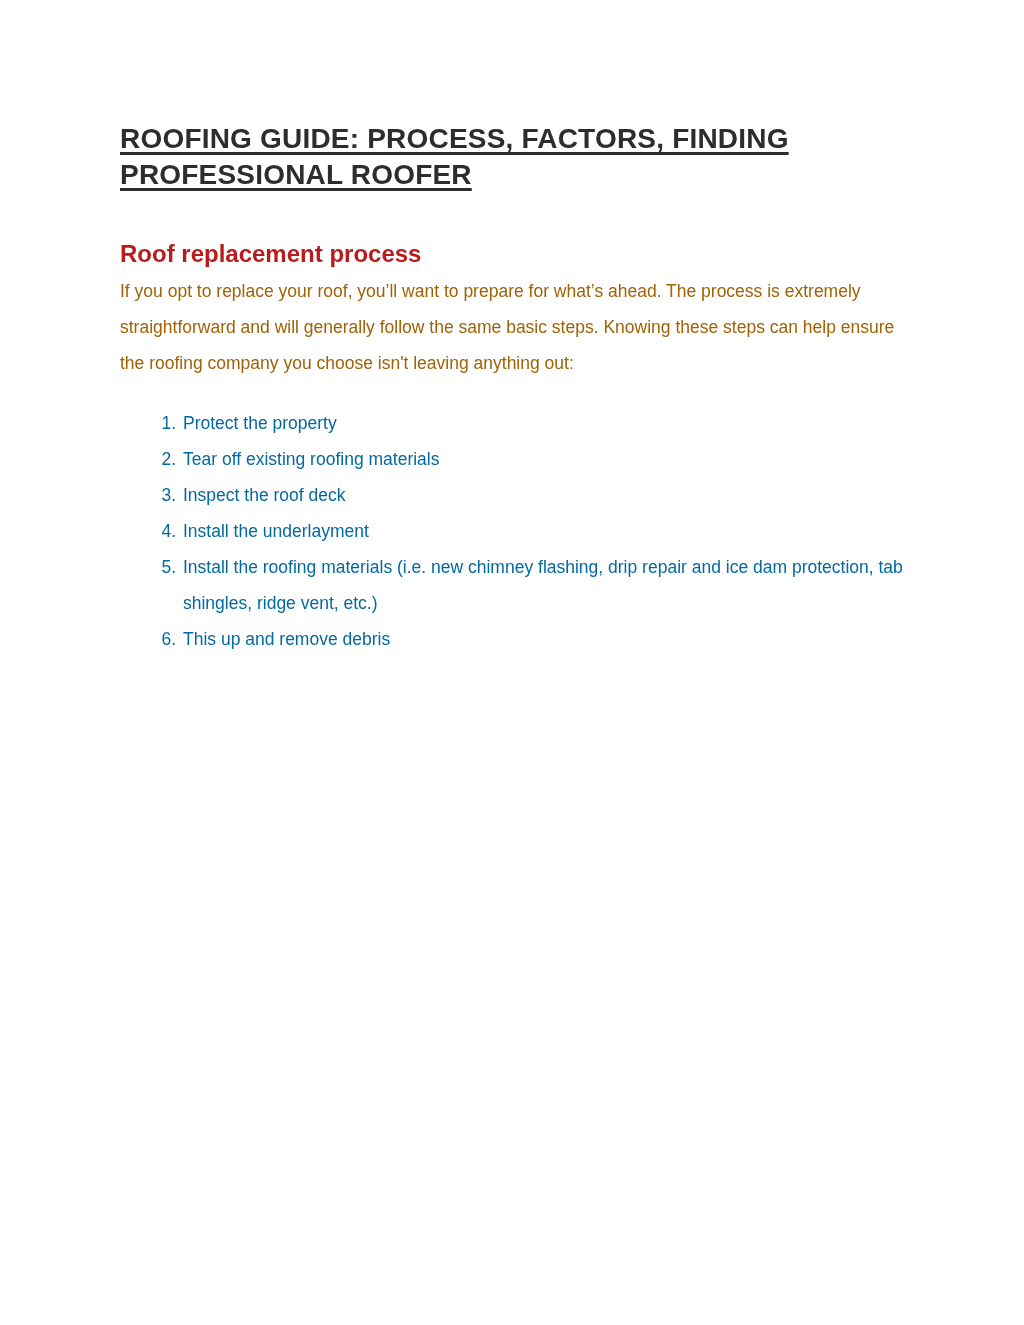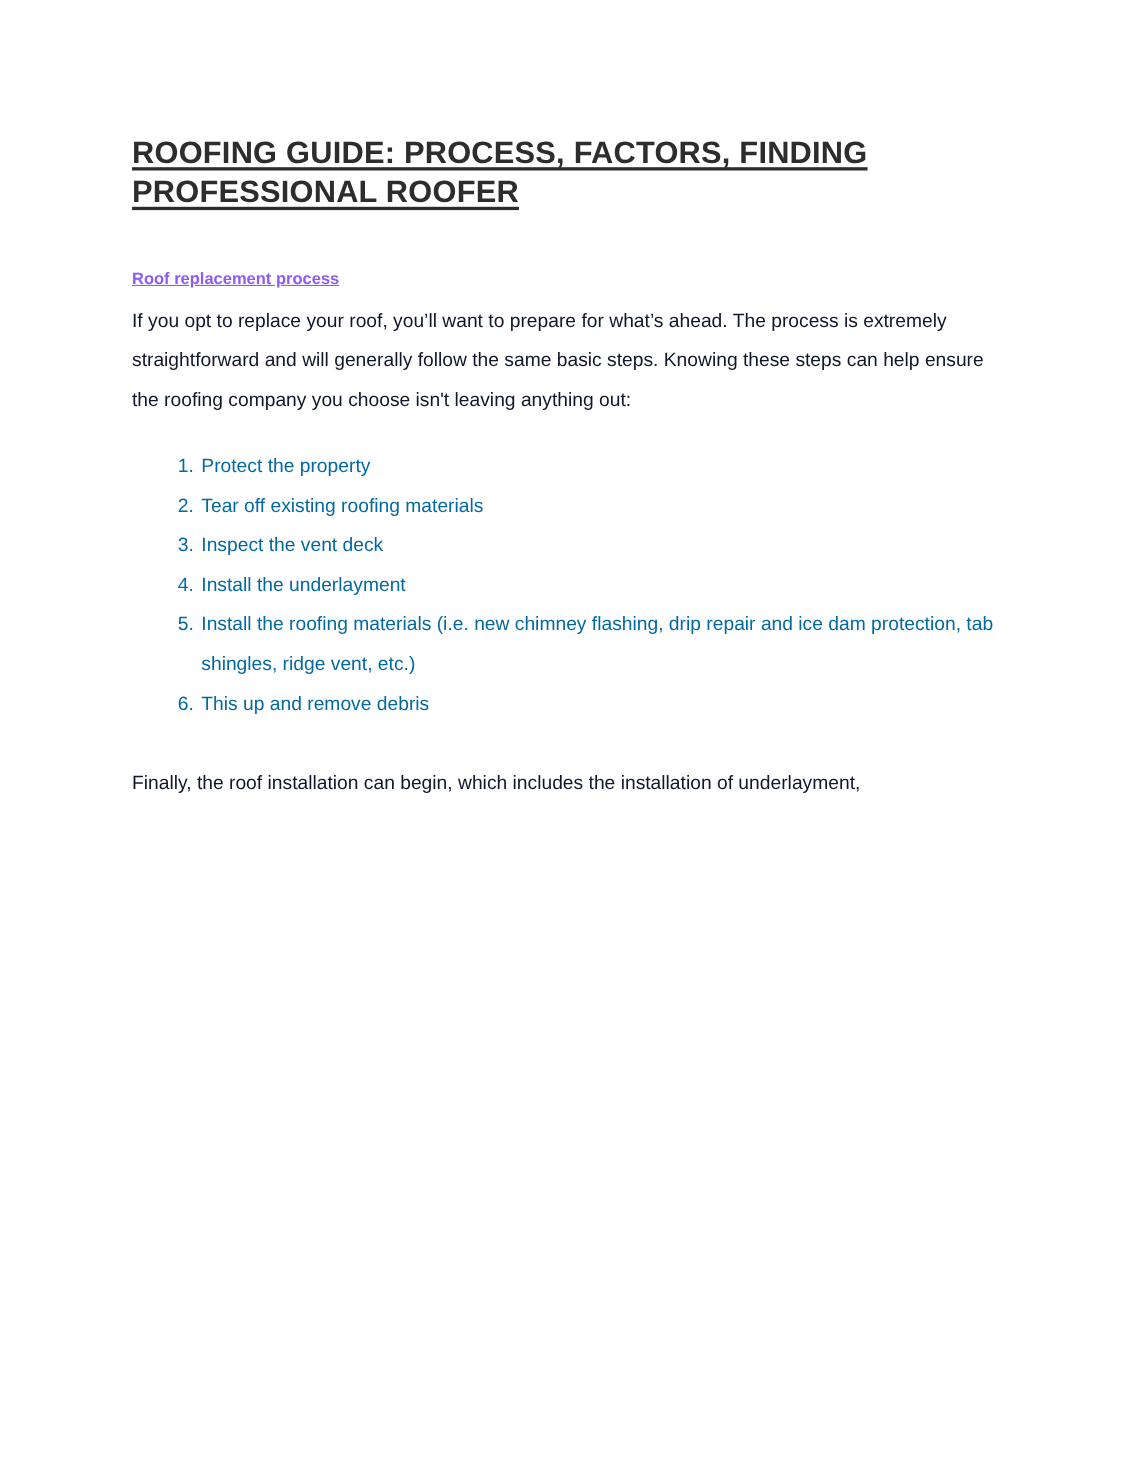--- a/index.html
+++ b/index.html
@@ -23,30 +23,29 @@
     line-height: 36px;
     font-weight: bold;
     color: #2d2d2d;
     text-decoration: underline;
     text-decoration-thickness: 3px;
     text-underline-offset: 4px;
     letter-spacing: 0.2px;
   }
   .section-heading {
     margin: 48px 0 0 0;
-    font-size: 15px;
+    font-size: 24px;
     line-height: 26px;
     font-weight: bold;
-    color: #8b5cf6;
-    text-decoration: underline;
+    color: #b91c1c;
   }
   .body-text {
     font-size: 17.5px;
     line-height: 36px;
-    color: #0f172a;
+    color: #a16207;
     margin: 0;
   }
   .intro {
     margin-top: 6px;
   }
   .steps-list {
     margin: 24px 0 0 0;
     padding: 0 0 0 61px;
     font-size: 17.5px;
     line-height: 36px;
@@ -69,24 +68,23 @@
 
   <h1 class="doc-title">ROOFING GUIDE: PROCESS, FACTORS, FINDING PROFESSIONAL ROOFER</h1>
 
   <h2 class="section-heading">Roof replacement process</h2>
 
   <p class="body-text intro">If you opt to replace your roof, you’ll want to prepare for what’s ahead. The process is extremely straightforward and will generally follow the same basic steps. Knowing these steps can help ensure the roofing company you choose isn't leaving anything out:</p>
 
   <ol class="steps-list">
     <li>Protect the property</li>
     <li>Tear off existing roofing materials</li>
-    <li>Inspect the vent deck</li>
+    <li>Inspect the roof deck</li>
     <li>Install the underlayment</li>
     <li>Install the roofing materials (i.e. new chimney flashing, drip repair and ice dam protection, tab shingles, ridge vent, etc.)</li>
     <li>This up and remove debris</li>
   </ol>
 
 
 
 
-  <p class="body-text para">Finally, the roof installation can begin, which includes the installation of underlayment,</p>
 
 </div>
 
 </body></html>

